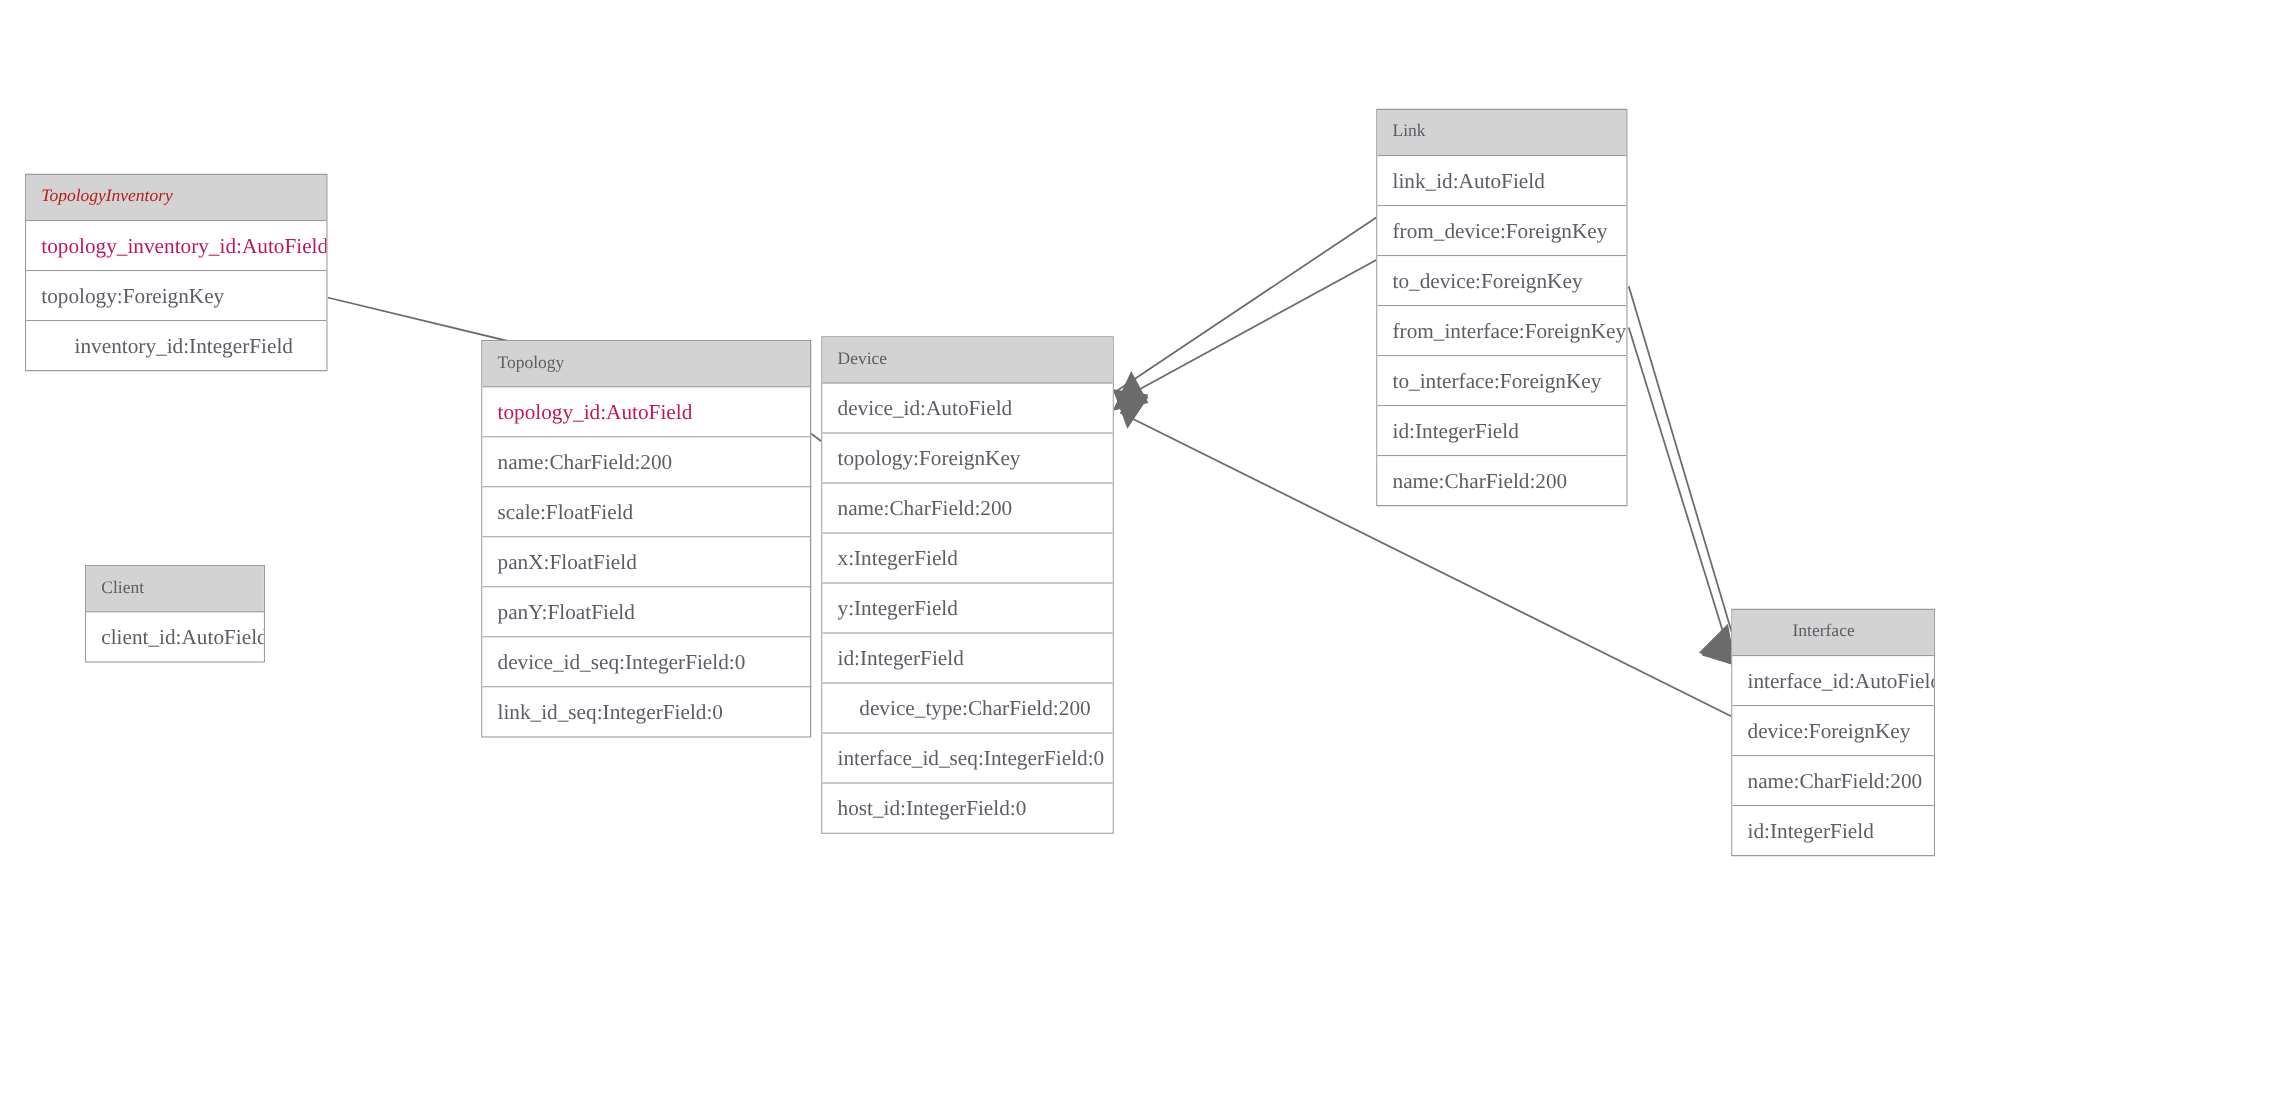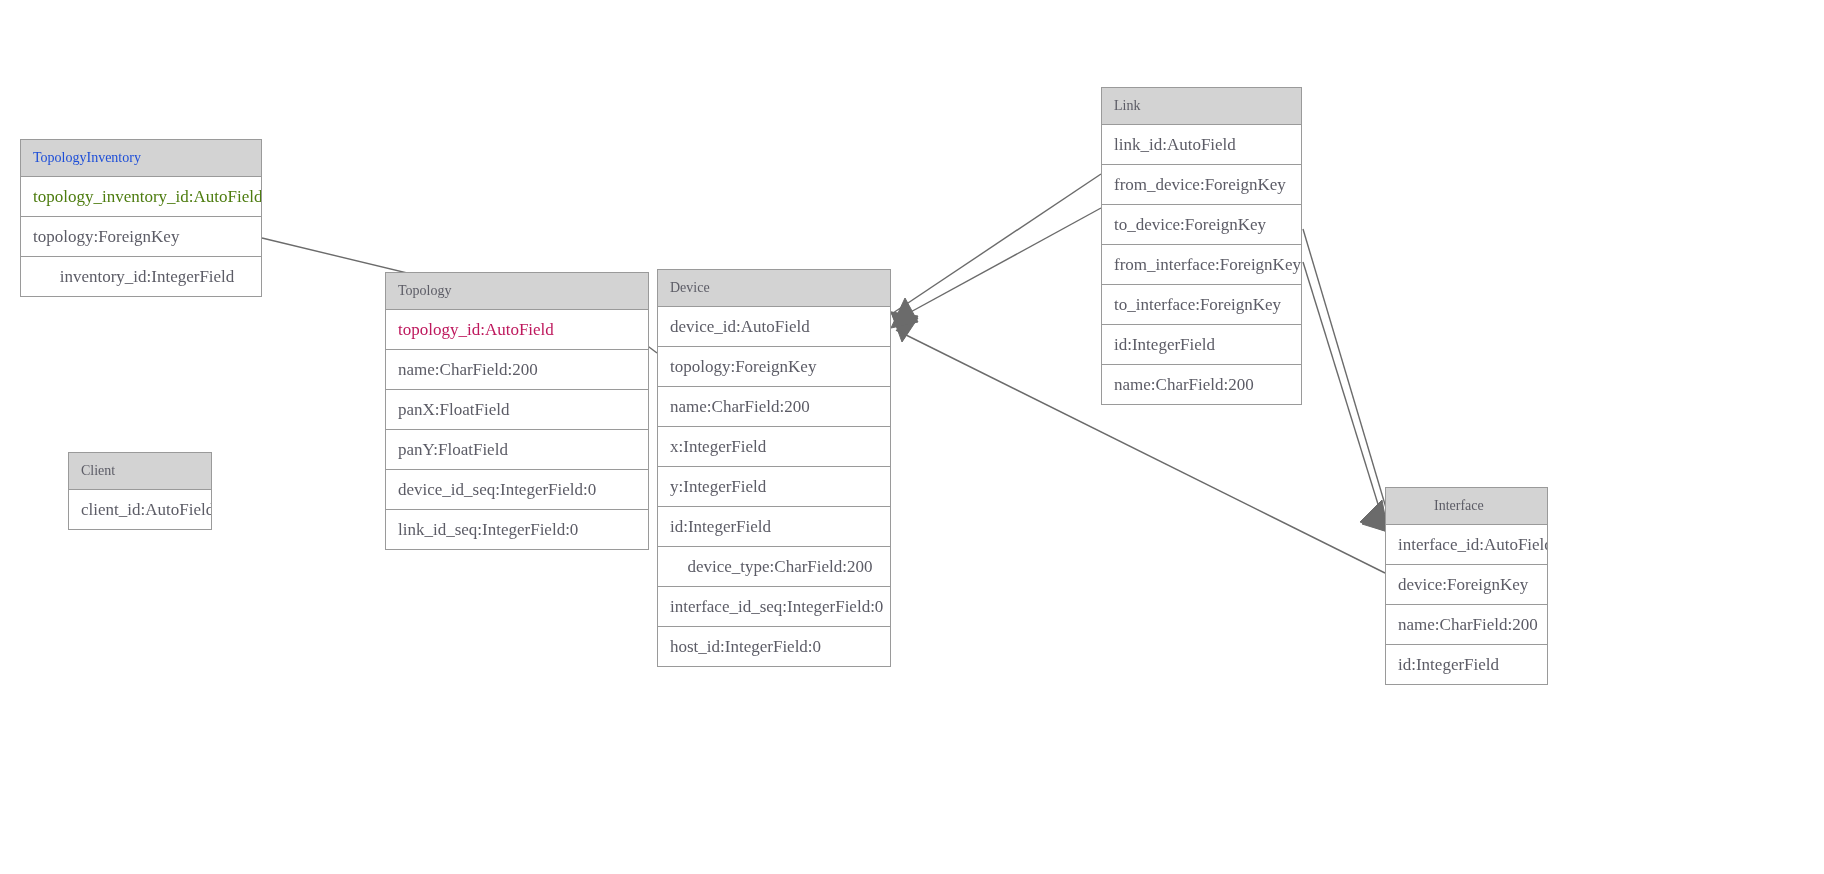--- a/index.html
+++ b/index.html
@@ -88,33 +88,34 @@
         <polygon points="1388,532 1360,522 1382,500" fill="#6b6b6b" stroke="#6b6b6b" stroke-width="1"></polygon>
       </g>
       <g>
         <path d="M 1303 262 L 1386 530" stroke="#6b6b6b" stroke-width="1.4" fill="none"></path>
         <polygon points="1388,532 1362,524 1381,502" fill="#6b6b6b" stroke="#6b6b6b" stroke-width="1"></polygon>
       </g>
     </svg>
 
   <div id="entity-layer">
       <div class="entity" style="left: 20px; top: 139px; width: 242px; border-color: rgb(154, 154, 154);">
-        <div class="entity-header" style="background: rgb(211, 211, 211); color: #1d4ed8; border-bottom-color: rgb(154, 154, 154);">TopologyInventory</div>
-        <div class="entity-row" style="color: #4d7c0f; border-bottom-color: rgb(154, 154, 154); font-family: Liberation Serif, serif;">topology_inventory_id:AutoField</div>
+        <div class="entity-header" style="background: rgb(211, 211, 211); color: #b91c1c; border-bottom-color: rgb(154, 154, 154); font-style: italic;">TopologyInventory</div>
+        <div class="entity-row" style="color: #be185d; border-bottom-color: rgb(154, 154, 154); font-family: Liberation Serif, serif;">topology_inventory_id:AutoField</div>
         <div class="entity-row" style="color: rgb(92, 92, 102); border-bottom-color: rgb(154, 154, 154);">topology:ForeignKey</div>
         <div class="entity-row" style="color: rgb(92, 92, 102); border-bottom-color: rgb(154, 154, 154); text-align: center;">inventory_id:IntegerField</div>
       </div>
       <div class="entity" style="left: 68px; top: 452px; width: 144px; border-color: rgb(154, 154, 154);">
         <div class="entity-header" style="background: rgb(211, 211, 211); color: rgb(92, 92, 102); border-bottom-color: rgb(154, 154, 154);">Client</div>
         <div class="entity-row" style="color: rgb(92, 92, 102); border-bottom-color: rgb(154, 154, 154);">client_id:AutoField</div>
       </div>
       <div class="entity" style="left: 385px; top: 272px; width: 264px; border-color: rgb(154, 154, 154);">
         <div class="entity-header" style="background: rgb(211, 211, 211); color: rgb(92, 92, 102); border-bottom-color: rgb(154, 154, 154);">Topology</div>
         <div class="entity-row" style="color: #be185d; border-bottom-color: rgb(154, 154, 154);">topology_id:AutoField</div>
         <div class="entity-row" style="color: rgb(92, 92, 102); border-bottom-color: rgb(154, 154, 154);">name:CharField:200</div>
+        <div class="entity-row" style="color: rgb(92, 92, 102); border-bottom-color: rgb(154, 154, 154);">scale:FloatField</div>
         <div class="entity-row" style="color: rgb(92, 92, 102); border-bottom-color: rgb(154, 154, 154);">panX:FloatField</div>
         <div class="entity-row" style="color: rgb(92, 92, 102); border-bottom-color: rgb(154, 154, 154);">panY:FloatField</div>
         <div class="entity-row" style="color: rgb(92, 92, 102); border-bottom-color: rgb(154, 154, 154);">device_id_seq:IntegerField:0</div>
         <div class="entity-row" style="color: rgb(92, 92, 102); border-bottom-color: rgb(154, 154, 154);">link_id_seq:IntegerField:0</div>
       </div>
       <div class="entity" style="left: 657px; top: 269px; width: 234px; border-color: rgb(154, 154, 154);">
         <div class="entity-header" style="background: rgb(211, 211, 211); color: rgb(92, 92, 102); border-bottom-color: rgb(154, 154, 154);">Device</div>
         <div class="entity-row" style="color: rgb(92, 92, 102); border-bottom-color: rgb(154, 154, 154);">device_id:AutoField</div>
         <div class="entity-row" style="color: rgb(92, 92, 102); border-bottom-color: rgb(154, 154, 154);">topology:ForeignKey</div>
         <div class="entity-row" style="color: rgb(92, 92, 102); border-bottom-color: rgb(154, 154, 154);">name:CharField:200</div>

